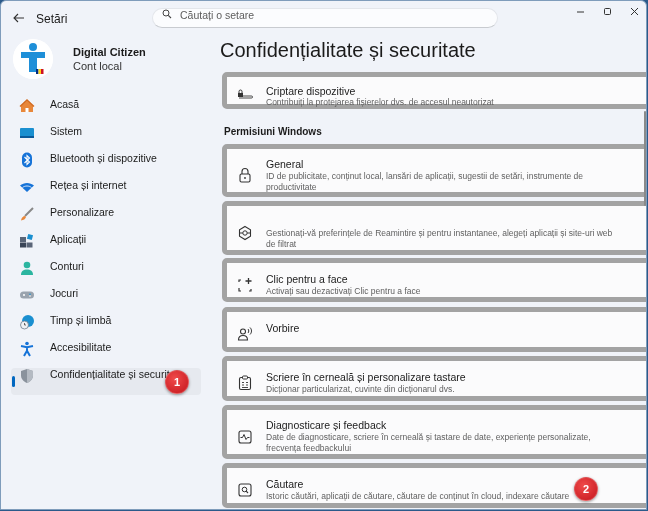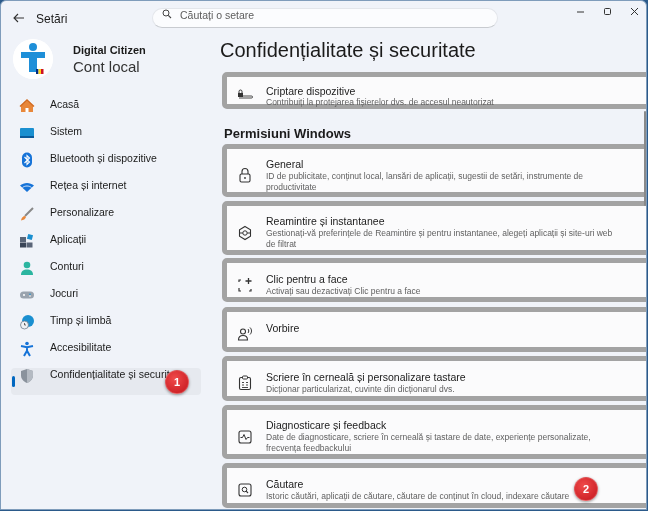--- a/index.html
+++ b/index.html
@@ -17,38 +17,38 @@
     background: #fbfcfe; border: 1px solid #e3e6eb; border-bottom: 1px solid #c8cbd0; border-radius: 10px;
     display: flex; align-items: flex-start; padding-left: 9px;
   }
   .search .sicon { width: 10px; height: 10px; margin-right: 8px; }
   .search .placeholder { font-size: 10.5px; color: #5d5d5d; }
   .winctl { position: absolute; top: 3px; width: 28px; height: 14px; display: flex; align-items: center; justify-content: center; color: #333; font-size: 10px; }
 
   .profile { position: absolute; left: 12px; top: 38px; display: flex; align-items: center; }
   .avatar { width: 40px; height: 40px; border-radius: 50%; background: #fff; position: relative; overflow: hidden; }
   .profile .name { font-size: 11px; font-weight: bold; margin-left: 20px; }
-  .profile .sub { font-size: 15px; color: #333; margin-left: 20px; margin-top: 2px; }
+  .profile .sub { font-size: 11px; color: #333; margin-left: 20px; margin-top: 2px; }
 
   .nav { position: absolute; left: 10px; top: 97px; width: 190px; }
   .nav-item { position: relative; height: 27px; display: flex; padding-left: 8px; border-radius: 4px; }
   .nav-item.active { background: #e6e9ef; }
   .nav-item.active::before { content: ""; position: absolute; left: 1px; top: 8px; width: 3px; height: 11px; background: #0067c0; border-radius: 2px; }
   .nav-icon { width: 16px; height: 16px; display: flex; align-items: center; justify-content: center; margin-right: 15px; }
   .nav-label { font-size: 10.5px; color: #1b1b1b; }
 
   .badge { position: absolute; width: 24px; height: 24px; border-radius: 50%; background: radial-gradient(circle at 40% 35%, #f04a4a, #c4151c); color: #fff; font-size: 11px; font-weight: bold; display: flex; align-items: center; justify-content: center; box-shadow: 0 1px 3px rgba(0,0,0,0.4); border: 1px solid #fff3; }
 
   .page-title { position: absolute; left: 219px; top: 38px; font-size: 20px; font-weight: normal; color: #1b1b1b; }
   .card { position: absolute; left: 0; width: 492px; background: #fbfbfc; border: 5px solid #a3a3a3; border-radius: 5px; }
   .card .cicon { position: absolute; left: 10px; width: 16px; height: 16px; display:flex; align-items:center; justify-content:center; }
   .card .ctitle { position: absolute; left: 39px; font-size: 10.5px; color: #1b1b1b; }
   .card .cdesc { position: absolute; left: 39px; width: 350px; font-size: 8.5px; color: #5f5f5f; line-height: 11px; }
   .card .chev { position: absolute; right: 12px; font-size: 11px; color: #555; }
-  .section { position: absolute; left: 223px; top: 125px; font-size: 13px; font-weight: bold; color: #1b1b1b; }
+  .section { position: absolute; left: 223px; top: 125px; font-size: 10px; font-weight: bold; color: #1b1b1b; }
 
   .scrollbar { position: absolute; left: 643px; top: 110px; width: 2px; height: 95px; background: #8a8a8a; border-radius: 1px; }
 </style>
 </head>
 <body>
 
 <div class="window">
 
   <div class="titlebar">
     <div class="back-btn">
@@ -240,21 +240,20 @@
   </div>
 
   <div class="card" style="position:absolute; left:221px; top:200px; height:54px;">
     <span class="cicon" style="top:19px;">
         <svg width="16" height="16" viewBox="0 0 16 16">
           <path d="M8 1.5l5.5 3.2v6.6L8 14.5l-5.5-3.2V4.7z" stroke="#333" stroke-width="1.1" fill="none"></path>
           <circle cx="8" cy="8" r="2.2" stroke="#333" stroke-width="1" fill="none"></circle>
           <path d="M2.5 8h3.3M10.2 8h3.3" stroke="#333" stroke-width="1"></path>
         </svg>
       </span>
-    <span class="ctitle" style="top:9px;">Reamintire și instantanee</span>
     <span class="cdesc" style="top:22px;">Gestionați-vă preferințele de Reamintire și pentru instantanee, alegeți aplicații și site-uri web de filtrat</span>
     <span class="chev" style="top:19px;">›</span>
   </div>
 
   <div class="card" style="position:absolute; left:221px; top:257px; height:44px;">
     <span class="cicon" style="top:14px;">
         <svg width="16" height="16" viewBox="0 0 16 16">
           <path d="M2 5V3h2M12 14h2v-2M2 11v3h2M14 5" stroke="#333" stroke-width="1.2" fill="none"></path>
           <path d="M11.5 1v6M8.5 4h6" stroke="#333" stroke-width="1.3"></path>
         </svg>

